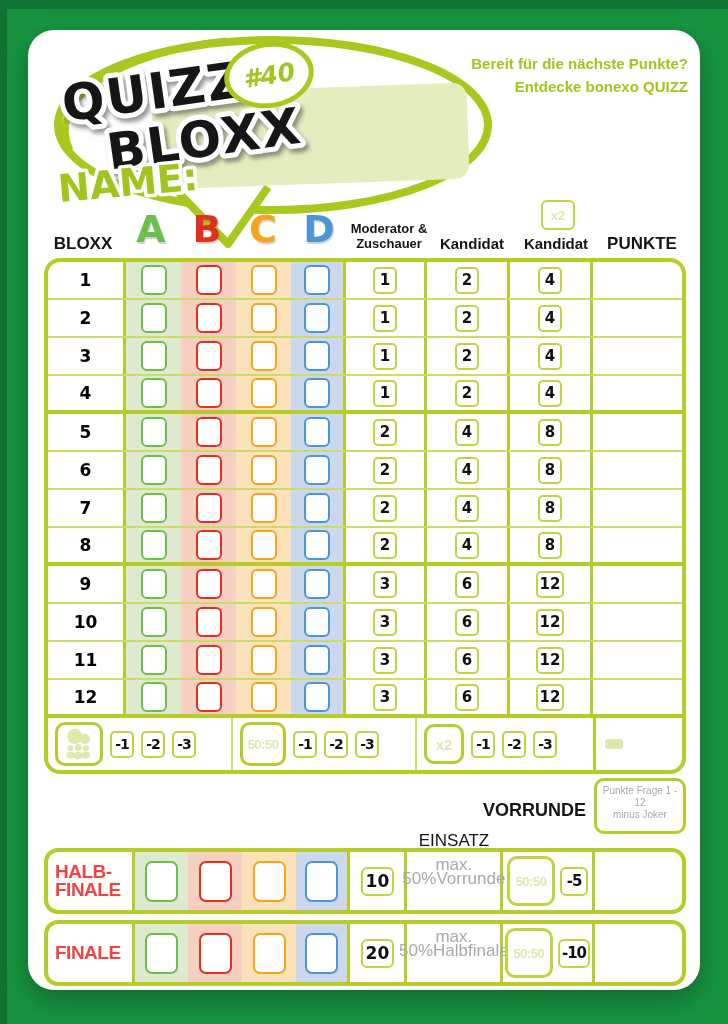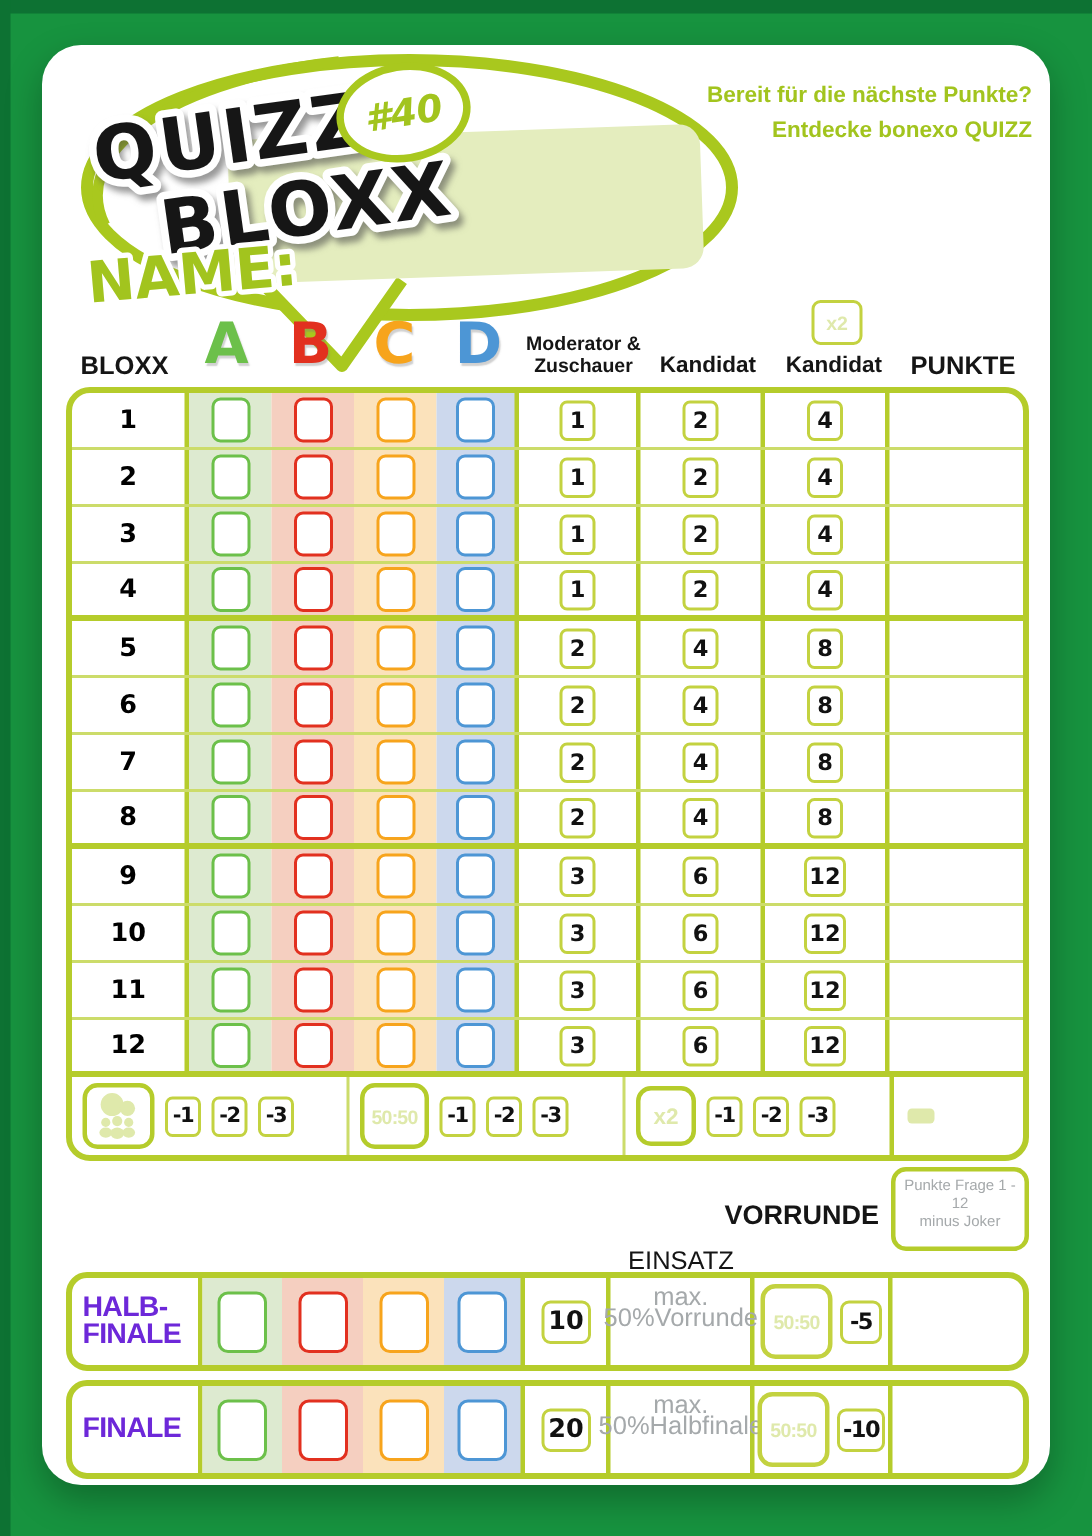--- a/index.html
+++ b/index.html
@@ -122,21 +122,21 @@
   
   .final-table{
     position:absolute;left:16px;width:642px;height:66px;box-sizing:border-box;
     border:4px solid #b5cc2b;border-radius:14px;background:#fff;overflow:hidden;
     display:flex;
   }
   .ft-halb{top:818px;}
   .ft-finale{top:890px;}
   .fcell{display:flex;align-items:center;justify-content:center;box-sizing:border-box;height:100%;}
   .f-label{width:88px;border-right:3px solid #b5cc2b;justify-content:flex-start;padding-left:7px;
-    color:#6d28d9;font-weight:800;font-size:19px;line-height:18px;letter-spacing:-0.5px;}
+    color:#ef4444;font-weight:800;font-size:19px;line-height:18px;letter-spacing:-0.5px;}
   .f-label .lbl-line{display:block;}
   .f-opt{width:55px;}
   .f-opt.last{border-right:3px solid #b5cc2b;}
   .f-einsatz{width:58px;border-right:3px solid #b5cc2b;}
   .f-note{width:96px;border-right:3px solid #b5cc2b;align-items:flex-start;padding-top:6px;
     color:#a5a9ab;font-size:17px;line-height:14px;text-align:center;}
   .f-joker{width:93px;border-right:3px solid #b5cc2b;gap:5px;}
   .f-punkte{width:89px;}
   .fcb{width:33px;height:41px;background:#fff;border:2.5px solid #888;border-radius:7px;
     box-sizing:border-box;display:inline-block;}

